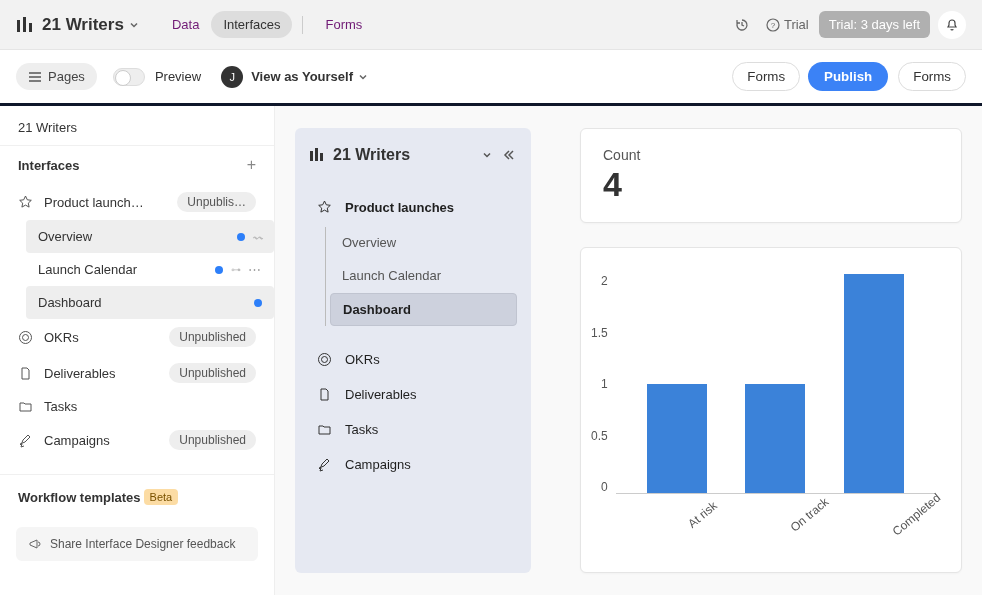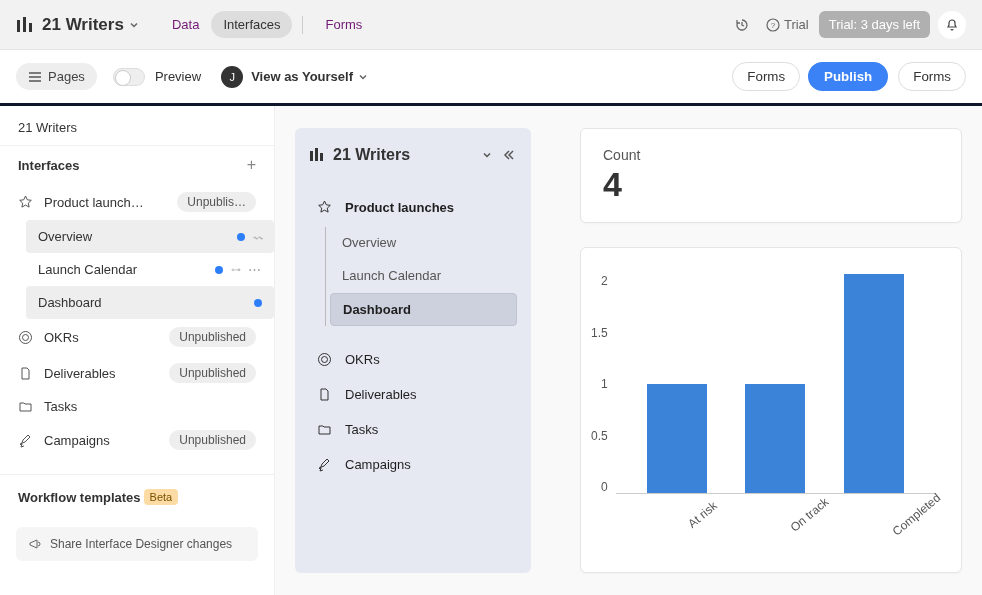--- a/index.html
+++ b/index.html
@@ -232,21 +232,21 @@
 
     <div class="wf-header">
       <span>Workflow templates</span>
       <span class="beta">Beta</span>
     </div>
 
     <div class="feedback">
       <svg width="14" height="14" viewBox="0 0 14 14">
           <path d="M2 6v2l7 3V3L2 6zM10 5a2 2 0 0 1 0 4" stroke="#666" fill="none"></path>
         </svg>
-      <span>Share Interface Designer changes</span>
+      <span>Share Interface Designer feedback</span>
     </div>
   </div>
 
   <div class="canvas">
 
     <div class="navpanel">
       <div class="np-head">
         <svg width="16" height="16" viewBox="0 0 16 16">
             <rect x="1" y="4" width="3" height="10" fill="#333"></rect>
             <rect x="6" y="1" width="3" height="13" fill="#333"></rect>

